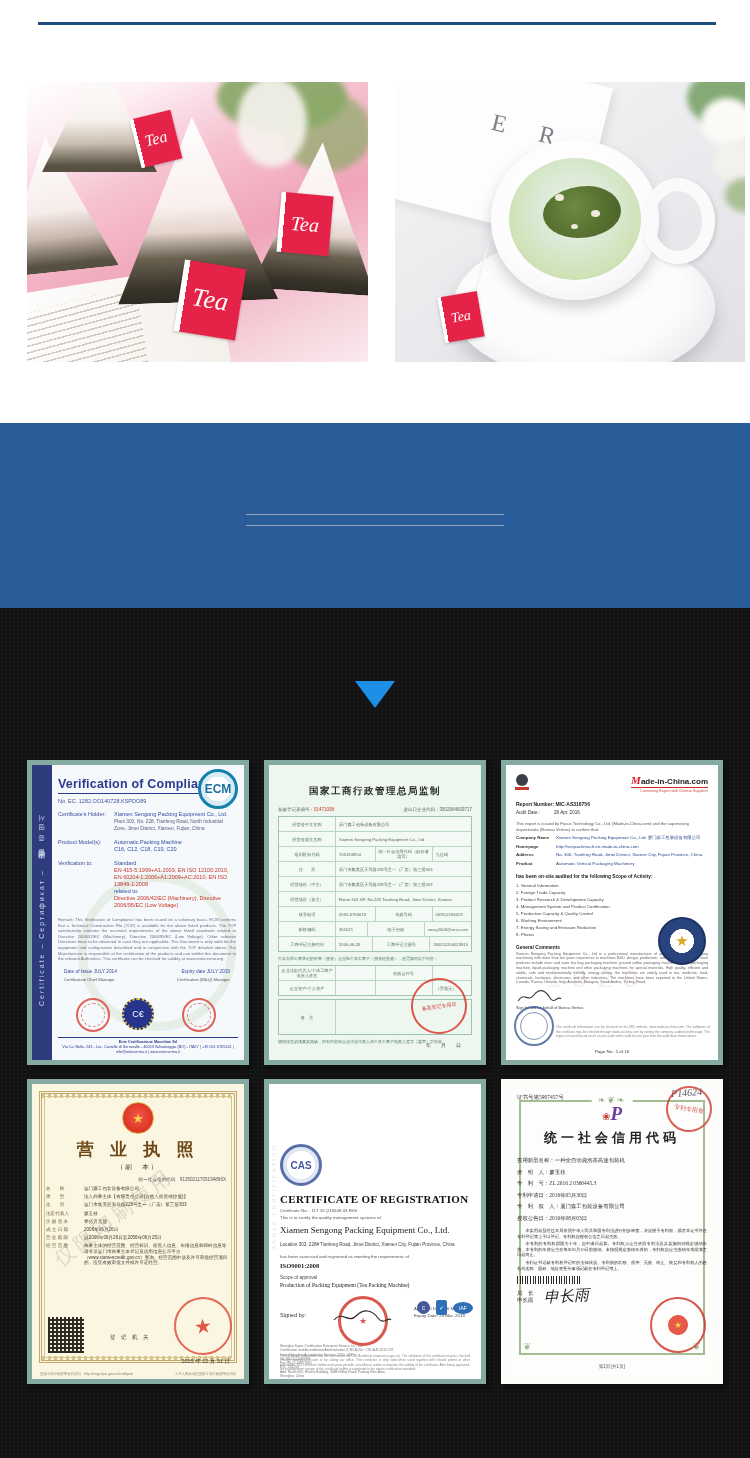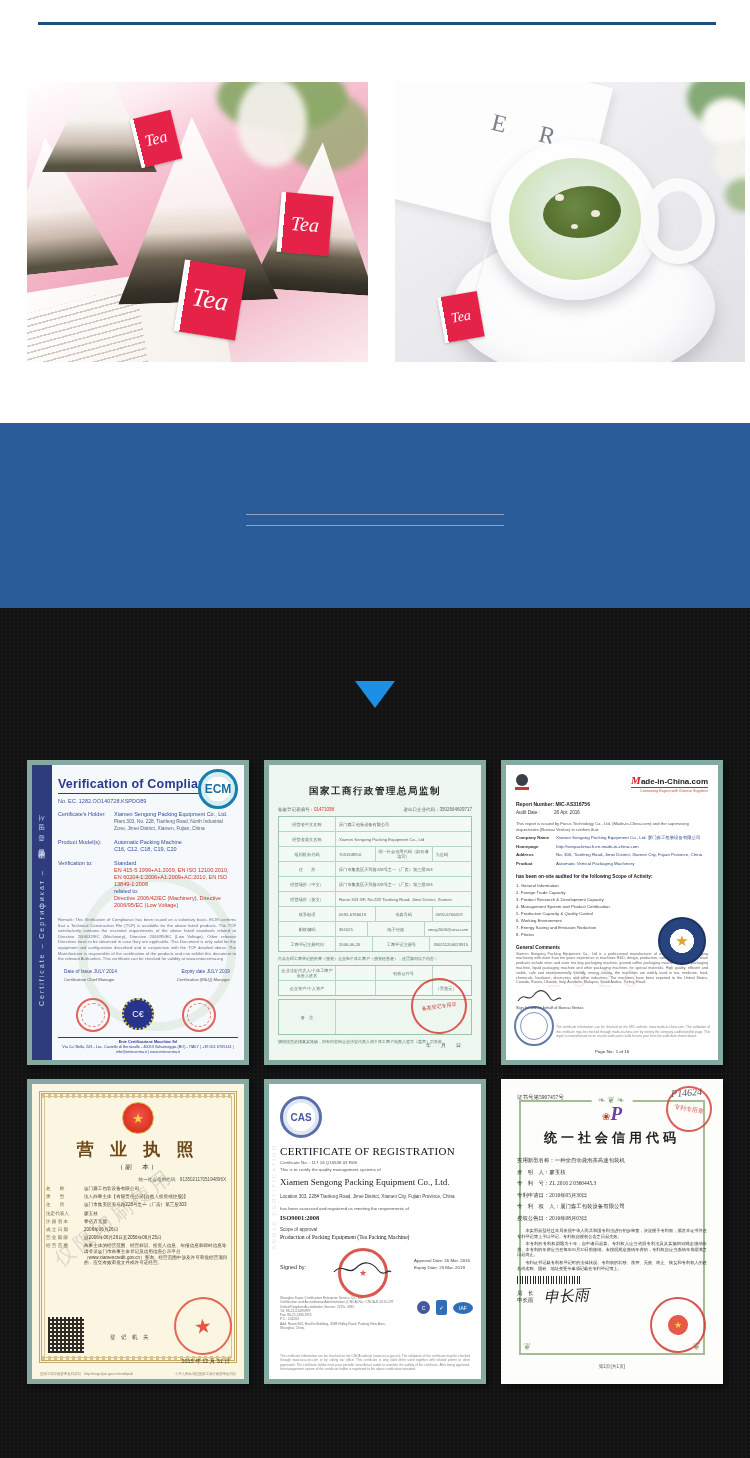--- a/index.html
+++ b/index.html
@@ -131,23 +131,23 @@
   .qr{position:absolute;left:16px;bottom:26px;width:36px;height:36px;background:
       repeating-linear-gradient(0deg,#2e2a24 0 2px,transparent 2px 4px),
       repeating-linear-gradient(90deg,#2e2a24 0 2px,#f5f0dc 2px 4px);}
   .c4-reg{position:absolute;left:78px;bottom:38px;font-size:5.5px;color:#3d3a30;letter-spacing:2px;}
   .c4-star-stamp{position:absolute;right:12px;bottom:24px;width:54px;height:54px;border:2.5px solid rgba(224,68,52,.8);border-radius:50%;display:flex;align-items:center;justify-content:center;color:rgba(224,68,52,.9);font-size:20px;transform:rotate(-6deg);}
   .c4-date{position:absolute;right:14px;bottom:14px;font-size:5.5px;color:#3d3a30;}
   .c4-foot{position:absolute;left:8px;right:8px;bottom:3px;display:flex;justify-content:space-between;font-size:3.4px;color:#8a7f63;}
   .c4-wm{position:absolute;left:10px;top:120px;font-size:20px;color:rgba(110,110,110,.22);transform:rotate(-38deg);letter-spacing:4px;font-family:"Liberation Serif",serif;}
 
   
-  .c5-body{padding:12px 11px;position:relative;}
+  .c5-body{padding:12px 11px;position:relative;margin-top:48px;}
   .cas-seal{width:36px;height:36px;border-radius:50%;border:3px solid #5a6fa8;background:radial-gradient(circle,#ffffff 0 55%,#dfe6f4 56% 100%);display:flex;align-items:center;justify-content:center;color:#44599c;font-weight:bold;font-size:10px;}
-  .c5-title{font-family:"Liberation Serif",serif;font-weight:normal;font-size:11px;color:#111;margin-top:7px;letter-spacing:.3px;}
+  .c5-title{font-family:"Liberation Serif",serif;font-weight:bold;font-size:11px;color:#111;margin-top:7px;letter-spacing:.3px;}
   .c5-no{font-size:4.4px;color:#555;margin-top:3px;}
   .c5-line{font-size:4.4px;color:#555;margin-top:2px;}
   .c5-company{font-family:"Liberation Serif",serif;font-size:9px;color:#222;margin-top:5px;line-height:11px;}
   .c5-loc{font-size:4.6px;color:#444;margin-top:6px;line-height:6px;}
   .c5-iso{font-family:"Liberation Serif",serif;font-size:6.5px;font-weight:bold;color:#222;margin-top:3px;}
   .c5-scope-l{font-size:4.6px;color:#444;margin-top:6px;}
   .c5-scope{font-family:"Liberation Serif",serif;font-size:5.6px;color:#222;margin-top:2px;}
   .c5-signrow{position:relative;margin-top:8px;height:44px;}
   .c5-signed{position:absolute;left:0;top:16px;font-size:5.5px;color:#333;}
   .c5-stamp{position:absolute;left:58px;top:0;width:44px;height:44px;border:3px solid rgba(210,60,48,.85);border-radius:50%;}

